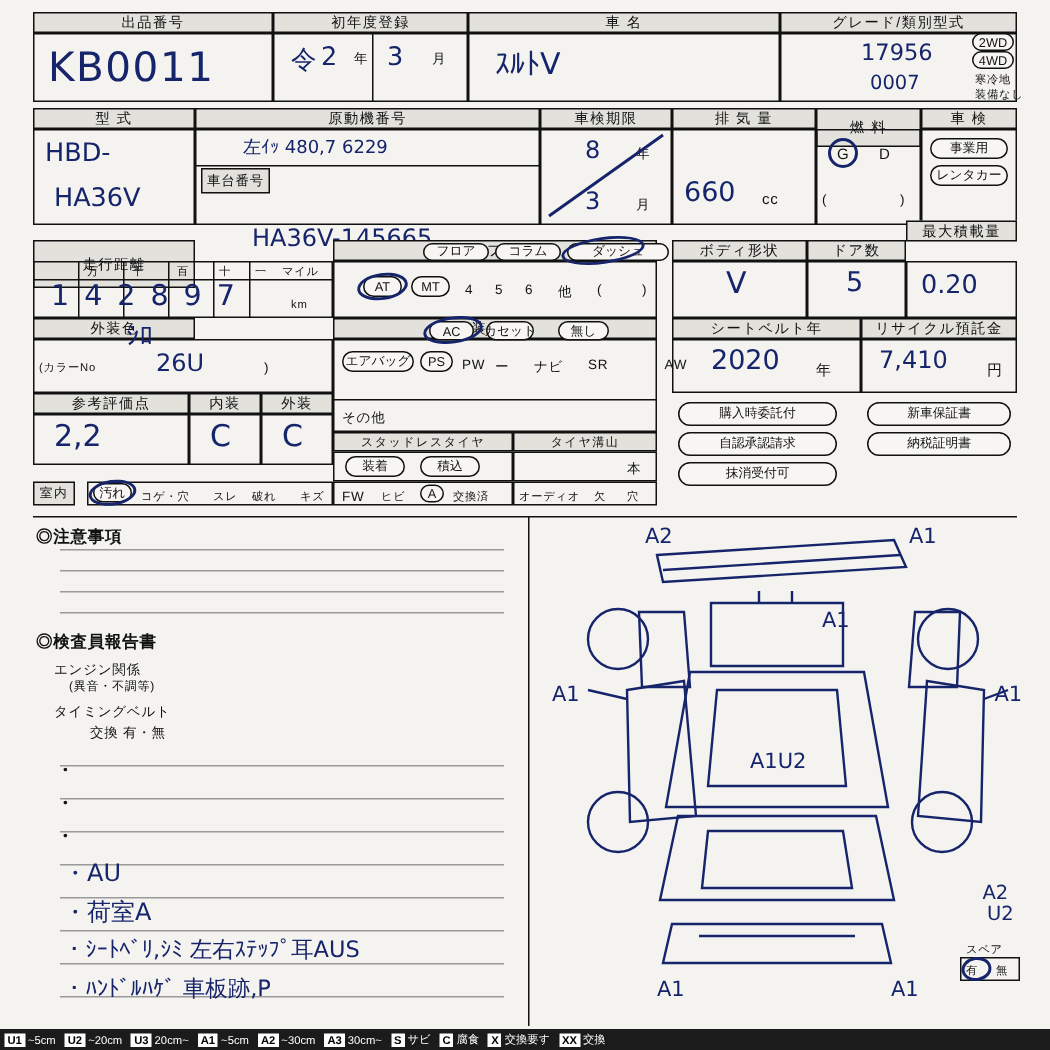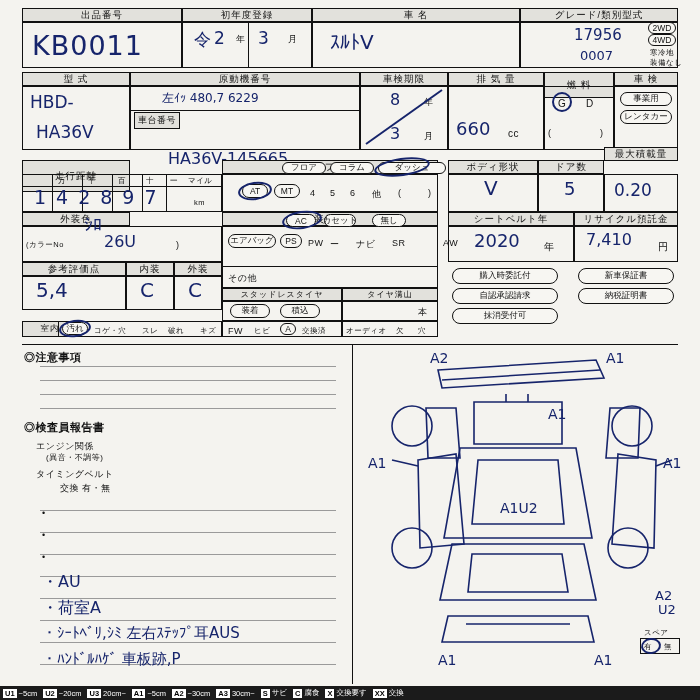--- a/index.html
+++ b/index.html
@@ -267,21 +267,21 @@
     </div>
   <div class="hdr" style="left:126px; top:262px; width:48px; height:14px;">
       <span>内装</span>
     </div>
   <div class="hdr" style="left:174px; top:262px; width:48px; height:14px;">
       <span>外装</span>
     </div>
   <div class="cellb" style="left:22px; top:276px; width:104px; height:34px;"></div>
   <div class="cellb" style="left:126px; top:276px; width:48px; height:34px;"></div>
   <div class="cellb" style="left:174px; top:276px; width:48px; height:34px;"></div>
-  <div class="hand" style="left:36px; top:278px; font-size:20px;">5,4</div>
+  <div class="hand" style="left:36px; top:278px; font-size:20px;">2,2</div>
   <div class="hand" style="left:140px; top:278px; font-size:20px;">C</div>
   <div class="hand" style="left:188px; top:278px; font-size:20px;">C</div>
 
   <div class="pill" style="left:452px; top:268px; width:106px; height:16px;">購入時委託付</div>
   <div class="pill" style="left:452px; top:288px; width:106px; height:16px;">自認承認請求</div>
   <div class="pill" style="left:452px; top:308px; width:106px; height:16px;">抹消受付可</div>
   <div class="pill" style="left:578px; top:268px; width:96px; height:16px;">新車保証書</div>
   <div class="pill" style="left:578px; top:288px; width:96px; height:16px;">納税証明書</div>
 
   <div class="hdr" style="left:222px; top:288px; width:120px; height:13px; font-size:8px;">
@@ -289,21 +289,21 @@
     </div>
   <div class="hdr" style="left:342px; top:288px; width:96px; height:13px; font-size:8px;">
       <span>タイヤ溝山</span>
     </div>
   <div class="cellb" style="left:222px; top:301px; width:120px; height:20px;"></div>
   <div class="cellb" style="left:342px; top:301px; width:96px; height:20px;"></div>
   <div class="pill" style="left:230px; top:304px; width:40px; height:14px;">装着</div>
   <div class="pill" style="left:280px; top:304px; width:40px; height:14px;">積込</div>
   <div class="lbl" style="left:418px; top:306px;">本</div>
 
-  <div class="hdr" style="left:22px; top:321px; width:56px; height:16px; font-size:8.5px;">
+  <div class="hdr" style="left:22px; top:321px; width:28px; height:16px; font-size:8.5px;">
       <span>室内</span>
     </div>
   <div class="cellb" style="left:58px; top:321px; width:164px; height:16px;"></div>
   <div class="pill" style="left:62px; top:322px; width:26px; height:13px;">汚れ</div>
   <div class="lbl tiny" style="left:94px; top:326px;">コゲ・穴</div>
   <div class="lbl tiny" style="left:142px; top:326px;">スレ</div>
   <div class="lbl tiny" style="left:168px; top:326px;">破れ</div>
   <div class="lbl tiny" style="left:200px; top:326px;">キズ</div>
   <div class="ovl" style="left:59px; top:320px; width:32px; height:17px;"></div>
 

